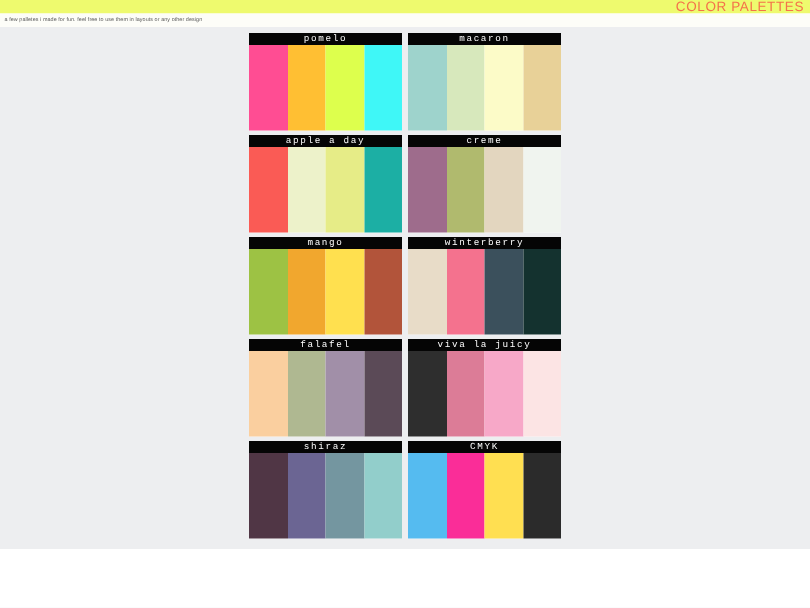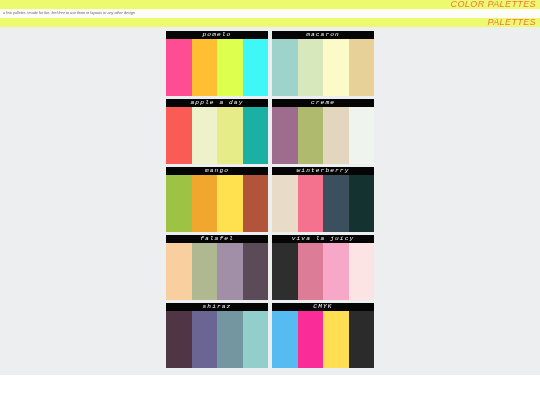--- a/index.html
+++ b/index.html
@@ -12,21 +12,20 @@
     height: 405px;
     overflow: hidden;
     background: #ffffff;
     font-family: "Liberation Sans", sans-serif;
   }
   .page {
     position: relative;
     width: 540px;
     height: 405px;
     background: #ffffff;
-    font-style: italic;
   }
   
   .bar-top {
     height: 9px;
     background: #eefa6e;
     display: flex;
     align-items: center;
     justify-content: flex-end;
     padding: 0 4px 0 0;
     box-sizing: border-box;
@@ -123,23 +122,20 @@
 <div class="page">
 
   <div class="bar-top">
     <span class="bar-title">COLOR PALETTES</span>
   </div>
 
   <div class="subtitle-strip">
     <span class="subtitle-text">a few palletes i made for fun. feel free to use them in layouts or any other design</span>
   </div>
 
-  <div class="bar-second">
-    <span class="bar-title">PALETTES</span>
-  </div>
 
   <div class="canvas">
     <div class="grid" id="palette-grid">
         <div class="card">
           <div class="card-title">pomelo</div>
           <div class="swatches">
             <div class="swatch" style="background: rgb(255, 77, 147);"></div>
             <div class="swatch" style="background: rgb(255, 191, 51);"></div>
             <div class="swatch" style="background: rgb(221, 255, 77);"></div>
             <div class="swatch" style="background: rgb(63, 247, 247);"></div>

